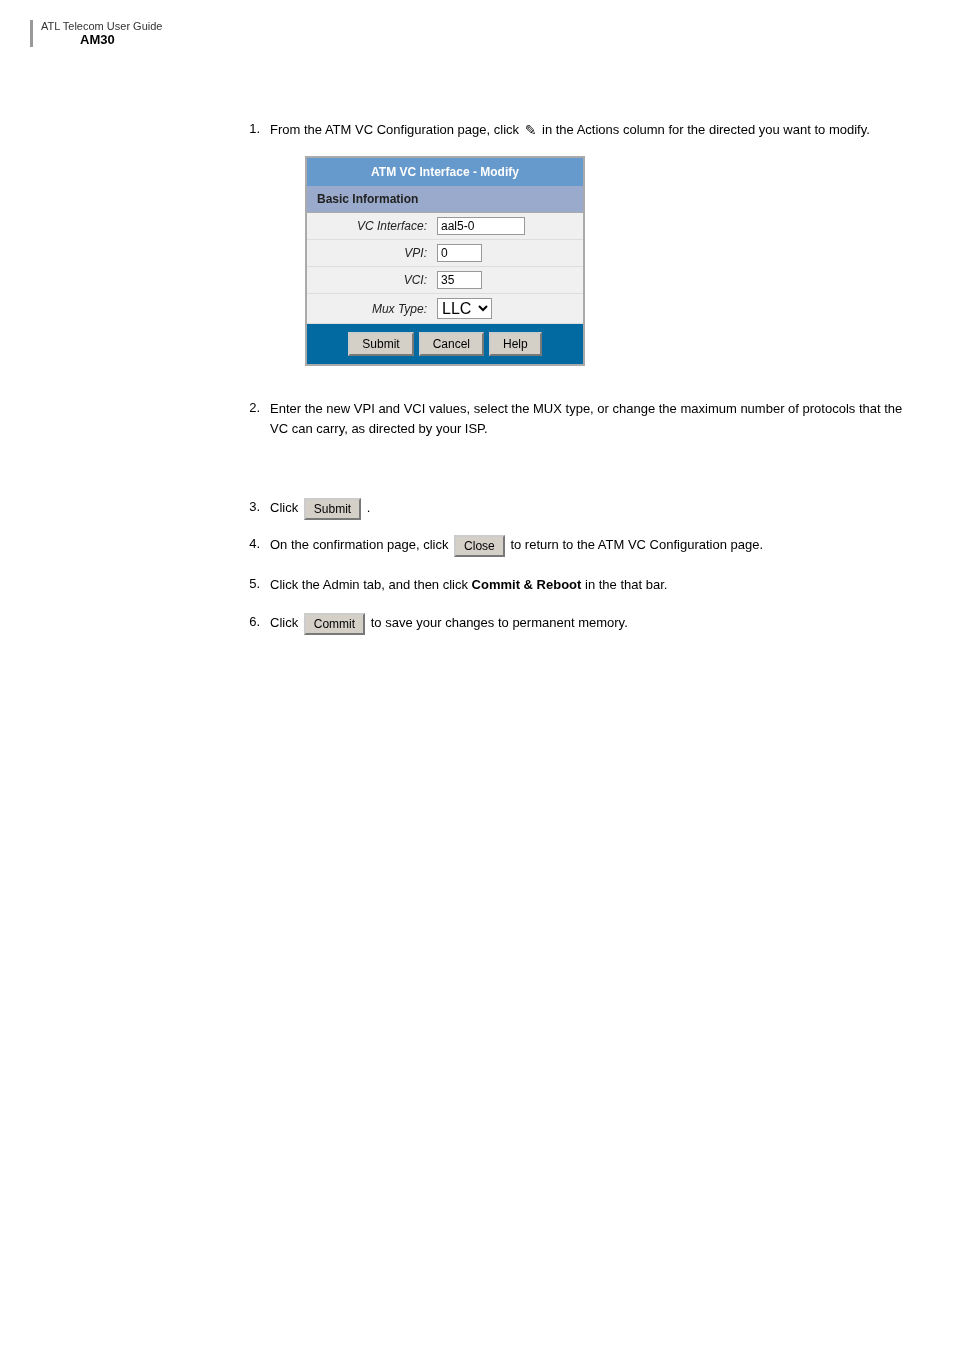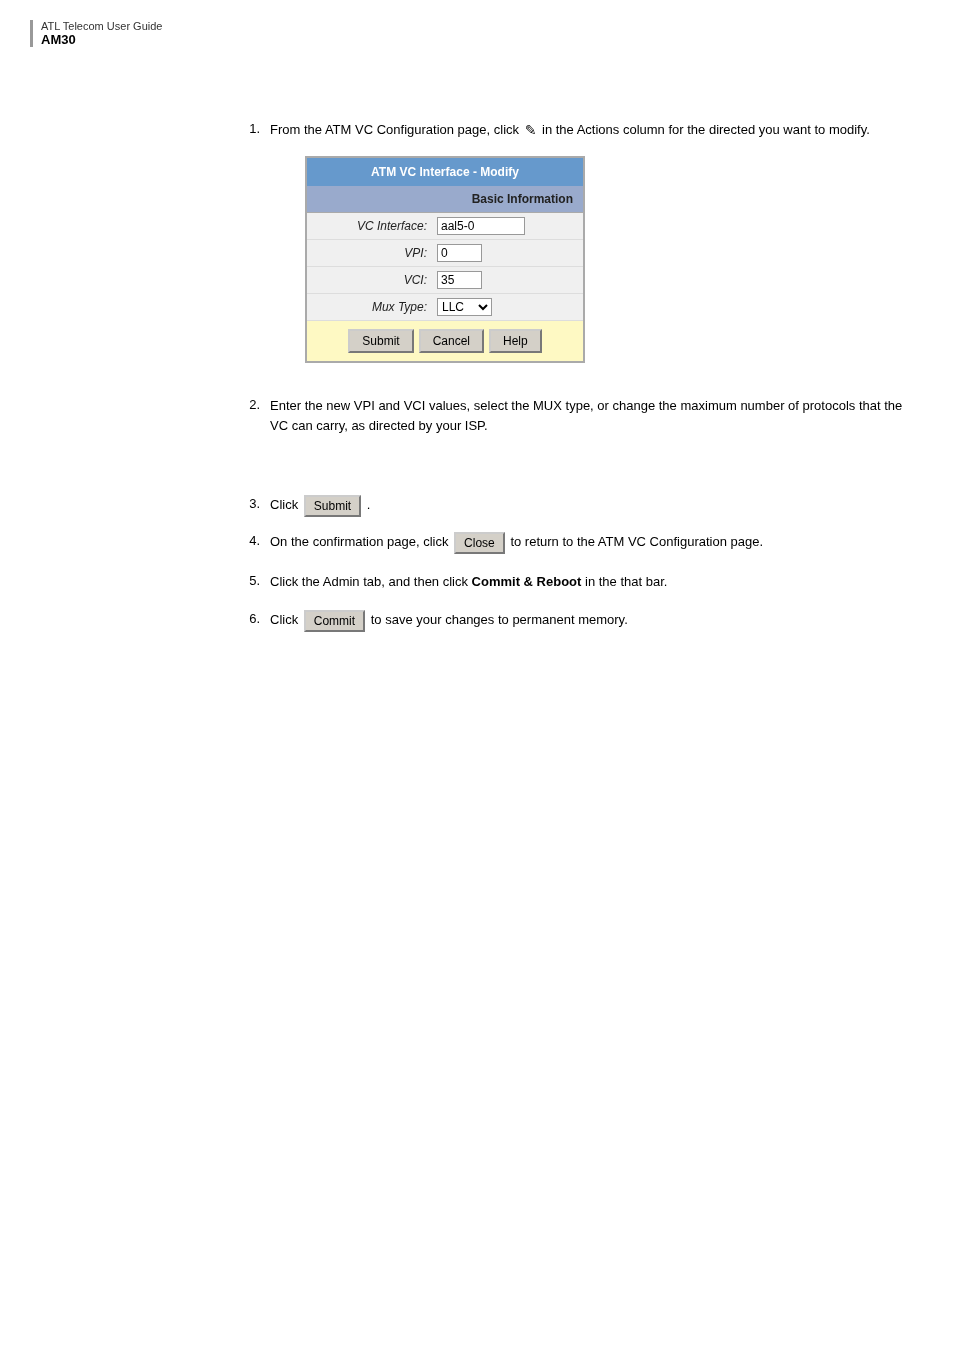--- a/index.html
+++ b/index.html
@@ -35,20 +35,21 @@
 
     .header-title {
       font-size: 11px;
       color: #333;
     }
 
     .header-subtitle {
       font-size: 13px;
       font-weight: bold;
       color: #000;
+      margin-left: 39px;
     }
 
     
     .main-content {
       position: absolute;
       top: 120px;
       left: 230px;
       right: 40px;
     }
 
@@ -58,37 +59,37 @@
       font-size: 14px;
       vertical-align: middle;
       margin: 0 2px;
     }
 
     
     .dialog-container {
       margin: 15px 0 15px 35px;
       border: 2px solid #aaa;
       display: inline-block;
-      background: #fef9c3;
+      background: #0369a1;
       min-width: 280px;
     }
 
     .dialog-title {
       background: #6699cc;
       color: white;
       text-align: center;
       padding: 5px 10px;
       font-size: 12px;
       font-weight: bold;
     }
 
     .dialog-section-header {
       background: #99aacc;
       color: #222;
-      text-align: right;
+      text-align: left;
       padding: 4px 10px;
       font-size: 12px;
       font-weight: bold;
       border-bottom: 1px solid #aaa;
     }
 
     .dialog-table {
       width: 100%;
       border-collapse: collapse;
       background: #f0f0f0;
@@ -117,21 +118,21 @@
       width: 60px;
       border: 1px solid #999;
       padding: 1px 3px;
       font-size: 12px;
       background: white;
     }
 
     .dialog-table select {
       width: 60px;
       border: 1px solid #999;
-      font-size: 12px;
+      font-size: 16px;
       background: white;
     }
 
     .dialog-footer {
       padding: 8px;
       text-align: center;
       display: flex;
       gap: 5px;
       justify-content: center;
     }

